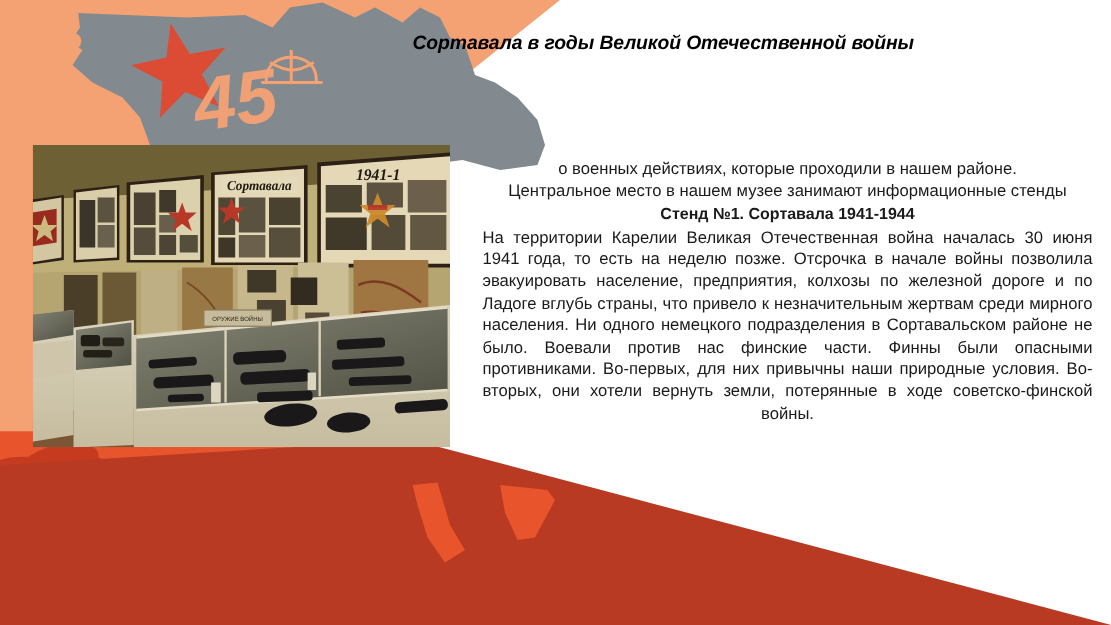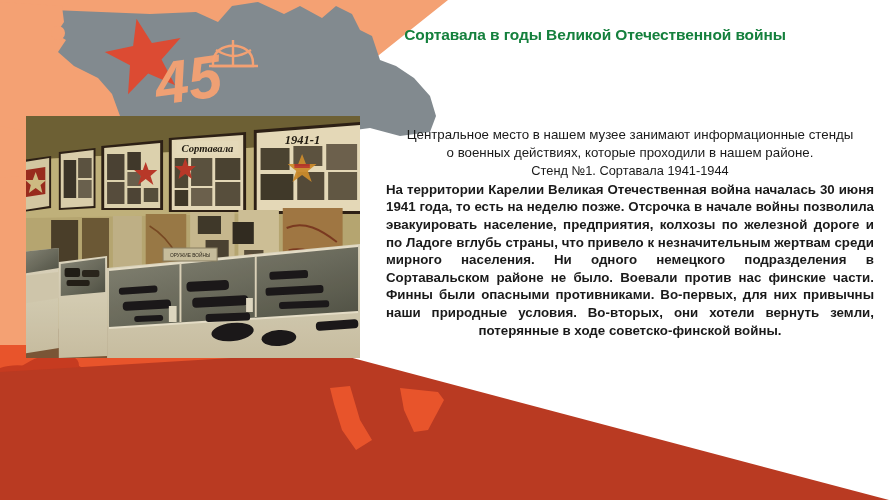--- a/index.html
+++ b/index.html
@@ -51,48 +51,47 @@
     mask-image: radial-gradient(ellipse 104% 104% at 50% 50%, #000 78%, rgba(0,0,0,0) 100%);
   }
   .photo svg { display: block; width: 100%; height: 100%; }
 
   
   .title {
     position: absolute;
     left: 330px;
     top: 26px;
     width: 530px;
-    text-align: center;
     font-size: 15.5px;
     font-weight: bold;
-    color: #15803d;
+    color: #000000;
     letter-spacing: -0.1px;
     line-height: 1.2;
+    font-style: italic;
   }
 
   .body-block {
     position: absolute;
     left: 386px;
     top: 126px;
     width: 488px;
     color: #1a1a1a;
     font-size: 13.3px;
     line-height: 17.6px;
     text-align: center;
   }
   .body-block p {
     margin: 0;
   }
   .body-block p.justify {
     text-align: justify;
     text-align-last: center;
+  }
+  .body-block .stand-head {
     font-weight: bold;
-  }
-  .body-block .stand-head {
-    font-weight: normal;
     font-size: 12.8px;
     margin-top: 1px;
     margin-bottom: 1px;
   }
 </style>
 </head>
 <body>
 
 <div id="slide">
 
@@ -334,19 +333,19 @@
         </g>
 
         <rect x="0" y="0" width="346" height="242" fill="#5a3b14" opacity="0.07"></rect>
       </svg>
     </div>
   </div>
 
   <div class="title">Сортавала в годы Великой Отечественной войны</div>
 
   <div class="body-block">
+    <p>о военных действиях, которые проходили в нашем районе.</p>
     <p>Центральное место в нашем музее занимают информационные стенды</p>
-    <p>о военных действиях, которые проходили в нашем районе.</p>
     <p class="stand-head">Стенд №1. Сортавала 1941-1944</p>
     <p class="justify">На территории Карелии Великая Отечественная война началась 30 июня 1941 года, то есть на неделю позже. Отсрочка в начале войны позволила эвакуировать население, предприятия, колхозы по железной дороге и по Ладоге вглубь страны, что привело к незначительным жертвам среди мирного населения. Ни одного немецкого подразделения в Сортавальском районе не было. Воевали против нас финские части. Финны были опасными противниками. Во-первых, для них привычны наши природные условия. Во-вторых, они хотели вернуть земли, потерянные в ходе советско-финской войны.</p>
   </div>
 
 </div>
 
 </body></html>

